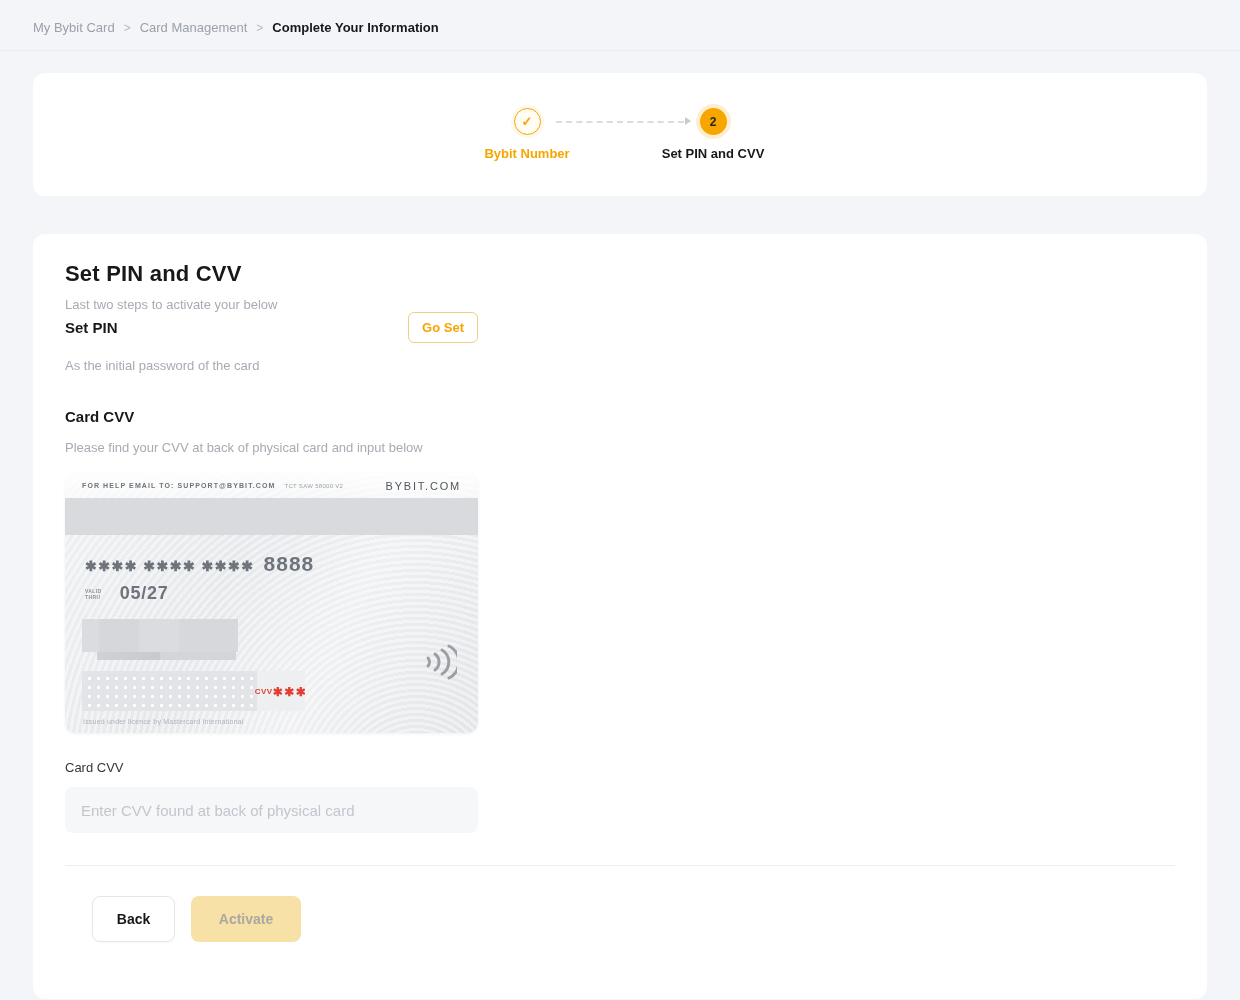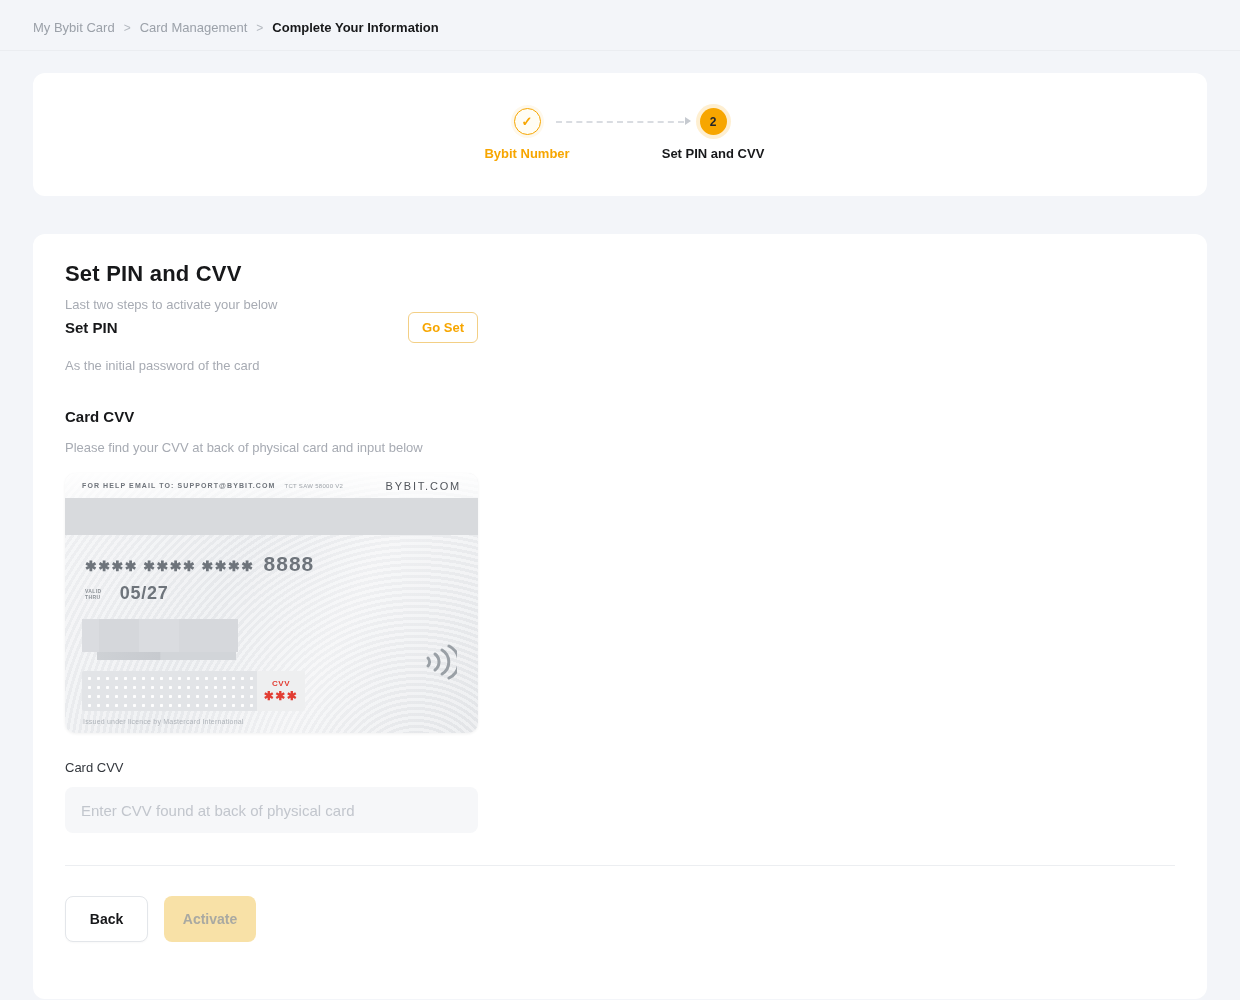--- a/index.html
+++ b/index.html
@@ -136,21 +136,21 @@
   }
   .cp-dots {
     flex: 1;
     background-color: #e2e4e7;
     background-image: radial-gradient(circle, rgba(255,255,255,0.95) 1.4px, transparent 1.5px);
     background-size: 9px 9px;
     background-position: 3px 3px;
   }
   .cp-cvv-box {
     width: 48px; background: #eeeff0;
-    display: flex; flex-direction: column; align-items: center; justify-content: center;
+    display: flex; flex-direction: row; align-items: center; justify-content: center;
   }
   .cp-cvv-label { font-size: 8px; font-weight: 700; color: #e23d33; letter-spacing: .5px; }
   .cp-cvv-stars { font-size: 12px; font-weight: 700; color: #e23d33; letter-spacing: 1.5px; margin-top: 1px; }
   .cp-contactless { position: absolute; right: 21px; bottom: 46px; }
   .cp-license { position: absolute; left: 18px; bottom: 8px; font-size: 7px; color: #aeb3b9; letter-spacing: .2px; }
 
   
   .input-label { margin-top: 27px; font-size: 13px; color: #33373d; }
   .cvv-input {
     margin-top: 12px;
@@ -171,23 +171,24 @@
   .btn {
     height: 46px; border-radius: 8px;
     font-family: "Liberation Sans", sans-serif;
     font-size: 14px; font-weight: 700;
     display: flex; align-items: center; justify-content: center;
   }
   .back-btn {
     width: 83px; background: #fff;
     border: 1px solid #e3e6ea; color: #17181a; cursor: pointer;
     box-shadow: 0 1px 2px rgba(0,0,0,0.03);
+    margin-left: 27px;
   }
   .activate-btn {
-    width: 92px; background: #f8e1a7;
+    width: 110px; background: #f8e1a7;
     border: none; color: #a9a9a2; cursor: default;
   }
 </style>
 </head>
 <body>
 
 <div class="breadcrumb-bar">
   <span class="crumb">My Bybit Card</span>
   <span class="crumb-sep">&gt;</span>
   <span class="crumb">Card Management</span>

